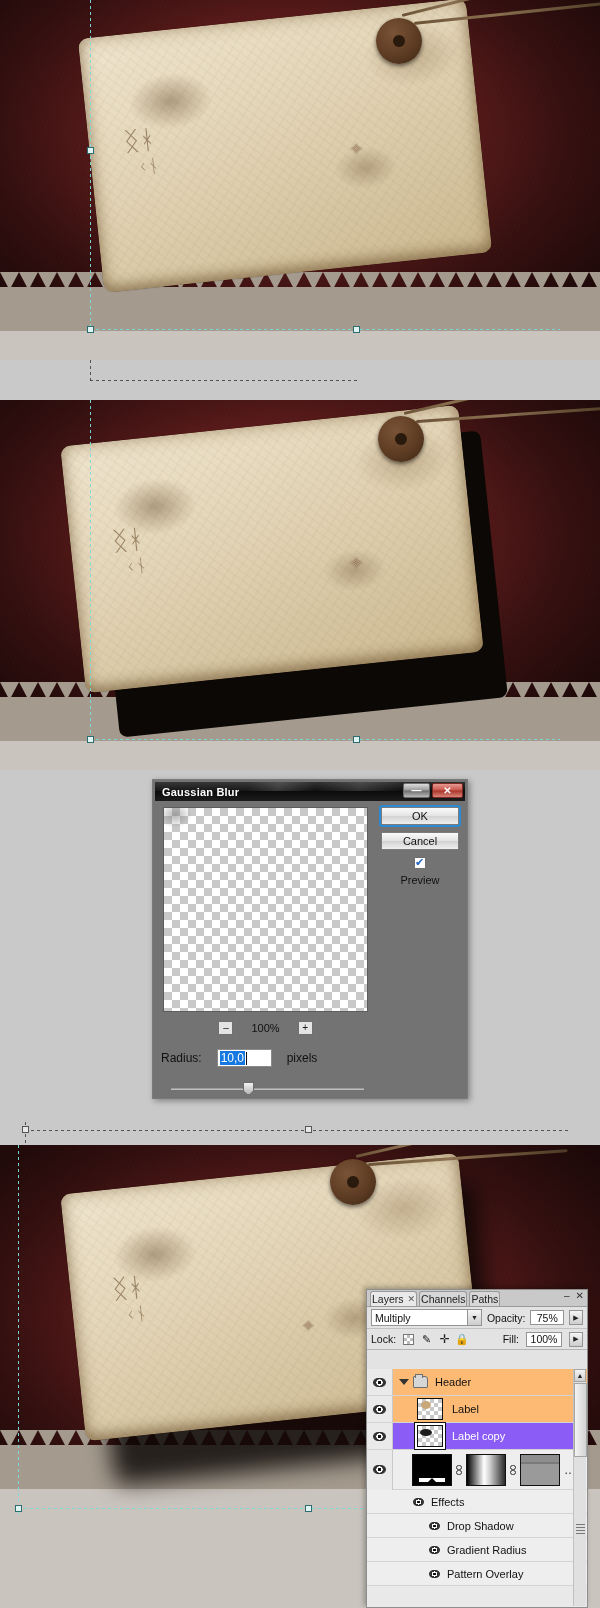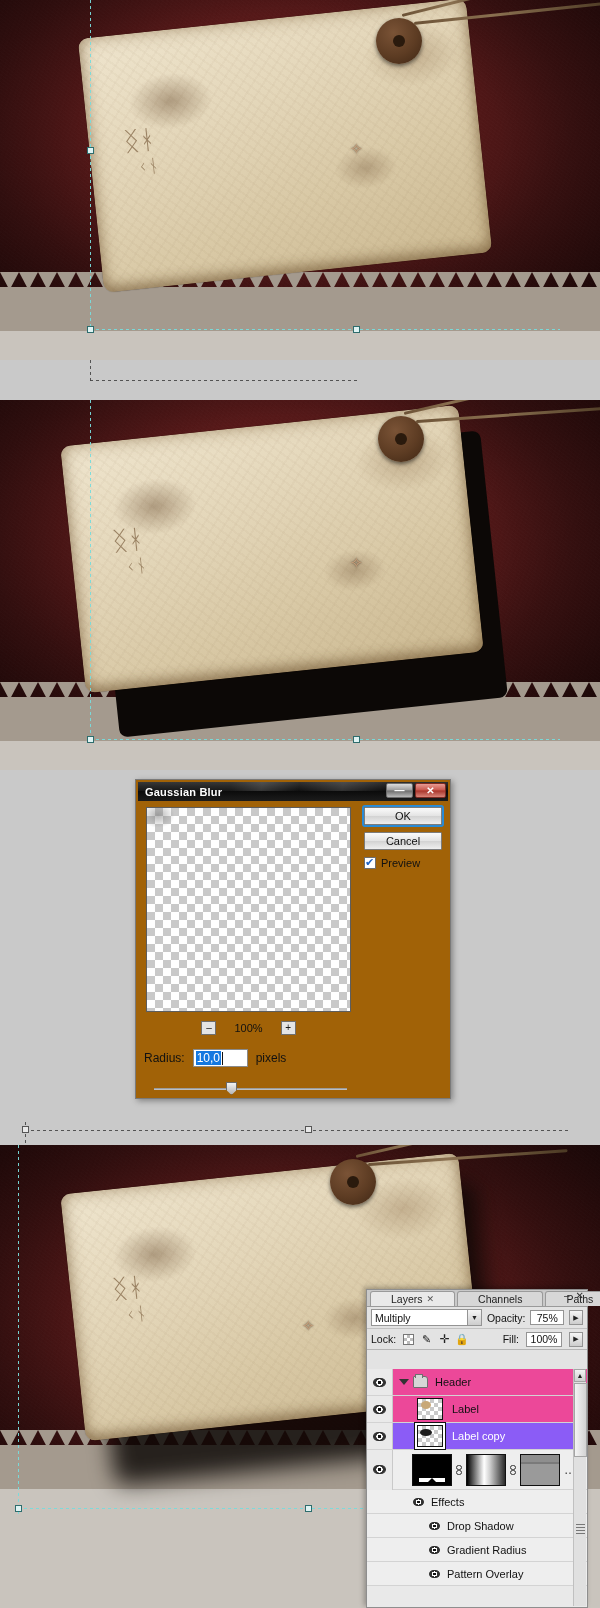--- a/index.html
+++ b/index.html
@@ -66,22 +66,22 @@
   .guideHd { position:absolute; height:1px;
      background:repeating-linear-gradient(90deg, rgba(70,70,70,.9) 0 3px, rgba(0,0,0,0) 3px 6px); }
   .guideVd { position:absolute; width:1px;
      background:repeating-linear-gradient(180deg, rgba(70,70,70,.9) 0 3px, rgba(0,0,0,0) 3px 6px); }
   .handle { position:absolute; width:7px; height:7px; background:#dff3f3; border:1px solid #2d6d6d; }
   .handleD { position:absolute; width:7px; height:7px; background:#e8e8e8; border:1px solid #555; }
   .xmark { position:absolute; color:#caa07a; font-size:15px; line-height:1;
      text-shadow:0 0 2px rgba(0,0,0,.8); }
 
   
-  .dlg { position:absolute; left:135px; top:779px; width:316px; height:320px;
-     background:#a16207; border:1px solid #7a7a7a;
+  .dlg { position:absolute; left:152px; top:779px; width:316px; height:320px;
+     background:#737373; border:1px solid #7a7a7a;
      box-shadow:2px 2px 6px rgba(0,0,0,.35); }
   .dlg-title { position:relative; height:19px; margin:2px 2px 0 2px;
      background:linear-gradient(180deg,#2b2b2b 0%, #0a0a0a 45%, #1c1c1c 100%);
      display:flex; align-items:center; }
   .dlg-title .sheen { position:absolute; left:0; top:0; right:0; height:9px;
      background:linear-gradient(100deg, rgba(255,255,255,.06) 0 30%, rgba(255,255,255,.18) 40%,
        rgba(255,255,255,.03) 52%, rgba(255,255,255,.16) 66%, rgba(255,255,255,.02) 80%); }
   .dlg-title .t { position:relative; color:#fff; font-size:11px; font-weight:bold;
      padding-left:7px; letter-spacing:.2px; }
   .winbtns { position:absolute; right:2px; top:1px; display:flex; gap:2px; }
@@ -102,54 +102,54 @@
      background-size:16px 16px; background-position:0 0, 8px 8px; }
   .preview-box .smudge { position:absolute; left:-6px; top:-6px; width:34px; height:26px;
      background:radial-gradient(ellipse at 50% 50%, rgba(120,120,120,.55), rgba(120,120,120,0) 70%); }
 
   .zoomrow { position:absolute; left:10px; top:218px; width:205px; height:18px;
      display:flex; align-items:center; justify-content:center; gap:18px; }
   .zbtn { width:15px; height:14px; border:1px solid #6f6f6f; background:#e4e4e4;
      font-size:10px; line-height:12px; text-align:center; color:#1a1a1a; }
   .zlvl { font-size:11px; color:#111; }
 
-  .radiusrow { position:absolute; left:8px; top:248px; display:flex; align-items:center; gap:8px; }
+  .radiusrow { position:absolute; left:8px; top:248px; display:flex; align-items:center; gap:15px; }
   .radiusrow .lbl { font-size:12px; color:#111; }
   .rfield { width:55px; height:18px; border:1px solid #8a8a8a; background:#fff;
      display:flex; align-items:center; padding:0 2px; }
   .rfield .sel { background:#1478e0; color:#fff; font-size:12px; padding:0 1px; }
   .rfield .caret { width:1px; height:13px; background:#111; margin-left:1px; }
   .units { font-size:12px; color:#111; }
 
   .slider { position:absolute; left:18px; top:281px; width:193px; height:14px; }
   .slider .track { position:absolute; left:0; right:0; top:6px; height:2px;
      background:linear-gradient(180deg,#8a8a8a,#cfcfcf); }
   .slider .knob { position:absolute; top:0; left:72px; width:11px; height:13px;
      background:linear-gradient(180deg,#f2f2f2,#b6b6b6); border:1px solid #6a6a6a;
      clip-path:polygon(0 0, 100% 0, 100% 60%, 50% 100%, 0 60%); }
 
   .btncol { position:absolute; right:8px; top:6px; width:78px; }
   .btn { width:78px; height:18px; font-size:11px; color:#111; margin-bottom:7px;
      background:linear-gradient(180deg,#fbfbfb 0%, #e3e3e3 50%, #d2d2d2 51%, #efefef 100%);
      border:1px solid #7c7c7c; border-radius:1px; display:flex; align-items:center;
      justify-content:center; }
   .btn.primary { outline:2px solid #2a8ad4; outline-offset:0px; }
-  .chkrow { display:flex; align-items:center; gap:5px; margin-top:3px; }
+  .chkrow { display:flex; align-items:center; gap:5px; margin-top:3px;flex-direction:column; }
   .chk { width:12px; height:12px; border:1px solid #6f6f6f; background:#fff;
      position:relative; }
   .chk::after { content:"✔"; position:absolute; left:0px; top:-2px; font-size:11px; color:#1f63c4; }
   .chklbl { font-size:11px; color:#111; }
 
   
   .panel { position:absolute; left:366px; top:1289px; width:222px; height:319px;
      background:#e3e3e3; border:1px solid #8e8e8e; box-shadow:-2px -2px 5px rgba(0,0,0,.28);
      font-size:11px; color:#111; }
   .tabbar { position:relative; height:17px; background:#c9c9c9;
      border-bottom:1px solid #9a9a9a; display:flex; align-items:flex-end; padding-left:3px; }
-  .tab { height:15px; padding:0 20px; margin-right:2px; font-size:10.5px;
+  .tab { height:15px; padding:0 1px; margin-right:2px; font-size:10.5px;
      background:#d7d7d7; border:1px solid #9a9a9a; border-bottom:none;
      border-radius:3px 3px 0 0; display:flex; align-items:center; gap:4px; color:#222; }
   .tab.active { background:#e9e9e9; }
   .tab .x { font-size:9px; color:#555; }
   .panelctl { position:absolute; right:3px; top:0px; display:flex; align-items:center;
      gap:6px; font-size:10px; color:#333; }
 
   .row2 { height:22px; display:flex; align-items:center; padding:0 4px; gap:5px;
      border-bottom:1px solid #c2c2c2;text-align:center; }
   .combo { width:112px; height:17px; background:#fff; border:1px solid #949494;
@@ -169,21 +169,21 @@
   .lockicons { display:flex; align-items:center; gap:7px; }
   .licon { width:11px; height:11px; display:block; }
   .chkicon { background-color:#fff; border:1px solid #777;
      background-image:linear-gradient(45deg,#bdbdbd 25%,transparent 25%,transparent 75%,#bdbdbd 75%),
                       linear-gradient(45deg,#bdbdbd 25%,transparent 25%,transparent 75%,#bdbdbd 75%);
      background-size:6px 6px; background-position:0 0,3px 3px; }
 
   .layerlist { position:absolute; left:0; right:0; top:79px; bottom:0; background:#e9e9e9;
      overflow:hidden; }
   .lrow { display:flex; align-items:center; height:27px; border-bottom:1px solid #d3d3d3;
-     background:#ec4899; }
+     background:#fdba74; }
   .lrow.sel { background:#8b5cf6; color:#fff; font-weight:normal; }
   .eyecell { width:26px; height:100%; display:flex; align-items:center; justify-content:center;
      border-right:1px solid #c9c9c9; background:#eaeaea; }
   .eye { width:13px; height:9px; border-radius:50%/60%;
      background:radial-gradient(circle at 50% 50%, #111 0 22%, #fff 23% 48%, #333 49% 100%);
      border:1px solid #2a2a2a; }
   .eye.sm { width:11px; height:8px; }
   .tri { width:0;height:0;border-left:5px solid transparent;border-right:5px solid transparent;
      border-top:6px solid #333; margin:0 4px 0 6px; }
   .folder { width:15px; height:12px; background:#d6d6d6; border:1px solid #6e6e6e;

